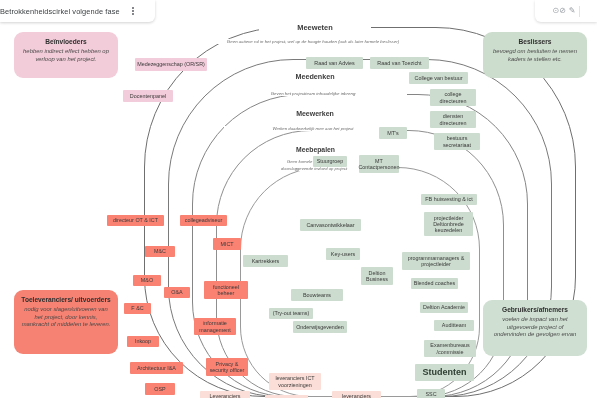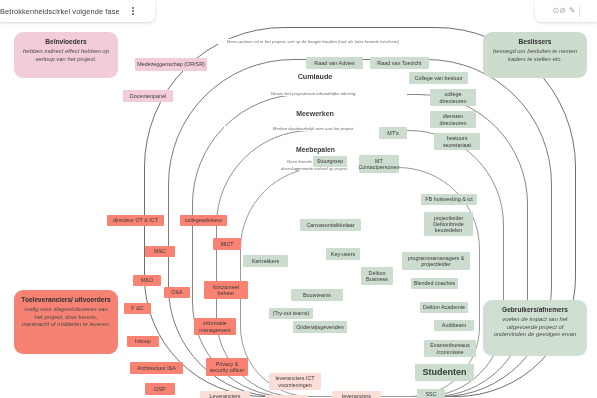--- a/index.html
+++ b/index.html
@@ -88,23 +88,24 @@
 <div id="canvas">
 
   <div class="board">
 
     <div class="ring r1"></div>
     <div class="ring r2"></div>
     <div class="ring r3"></div>
     <div class="ring r4"></div>
     <div class="ring r5"></div>
 
+    <div class="ring-title" style="left:259px;top:1px;width:100px;font-size:7.4px;">Meeweten</div>
     <div class="ring-sub" style="left:169px;top:17px;width:280px;font-size:4.4px;">Geen actieve rol in het project, wel op de hoogte houden (ook als later  formele beslisser)</div>
 
-    <div class="ring-title" style="left:259px;top:50px;width:100px;font-size:7.2px;">Cumlaude</div>
+    <div class="ring-title" style="left:259px;top:50px;width:100px;font-size:7.2px;">Meedenken</div>
     <div class="ring-sub" style="left:219px;top:69px;width:180px;font-size:4.4px;">Geven het projectteam inhoudelijke inbreng</div>
 
     <div class="ring-title" style="left:259px;top:88px;width:100px;font-size:7px;">Meewerken</div>
     <div class="ring-sub" style="left:224px;top:104px;width:170px;font-size:4.3px;">Werken daadwerkelijk mee aan het project</div>
 
     <div class="ring-title" style="left:262px;top:124px;width:95px;font-size:6.8px;">Meebepalen</div>
     <div class="ring-sub" style="left:244px;top:137px;width:132px;font-size:4.2px;">Geen formele beslisracht wel</div>
     <div class="ring-sub" style="left:239px;top:144px;width:142px;font-size:4.2px;">doorslaggevende invloed op project</div>
 
     <div class="chip p" style="left:135px;top:36px;width:72px;height:13px;">Medezeggenschap (OR/SR)</div>

